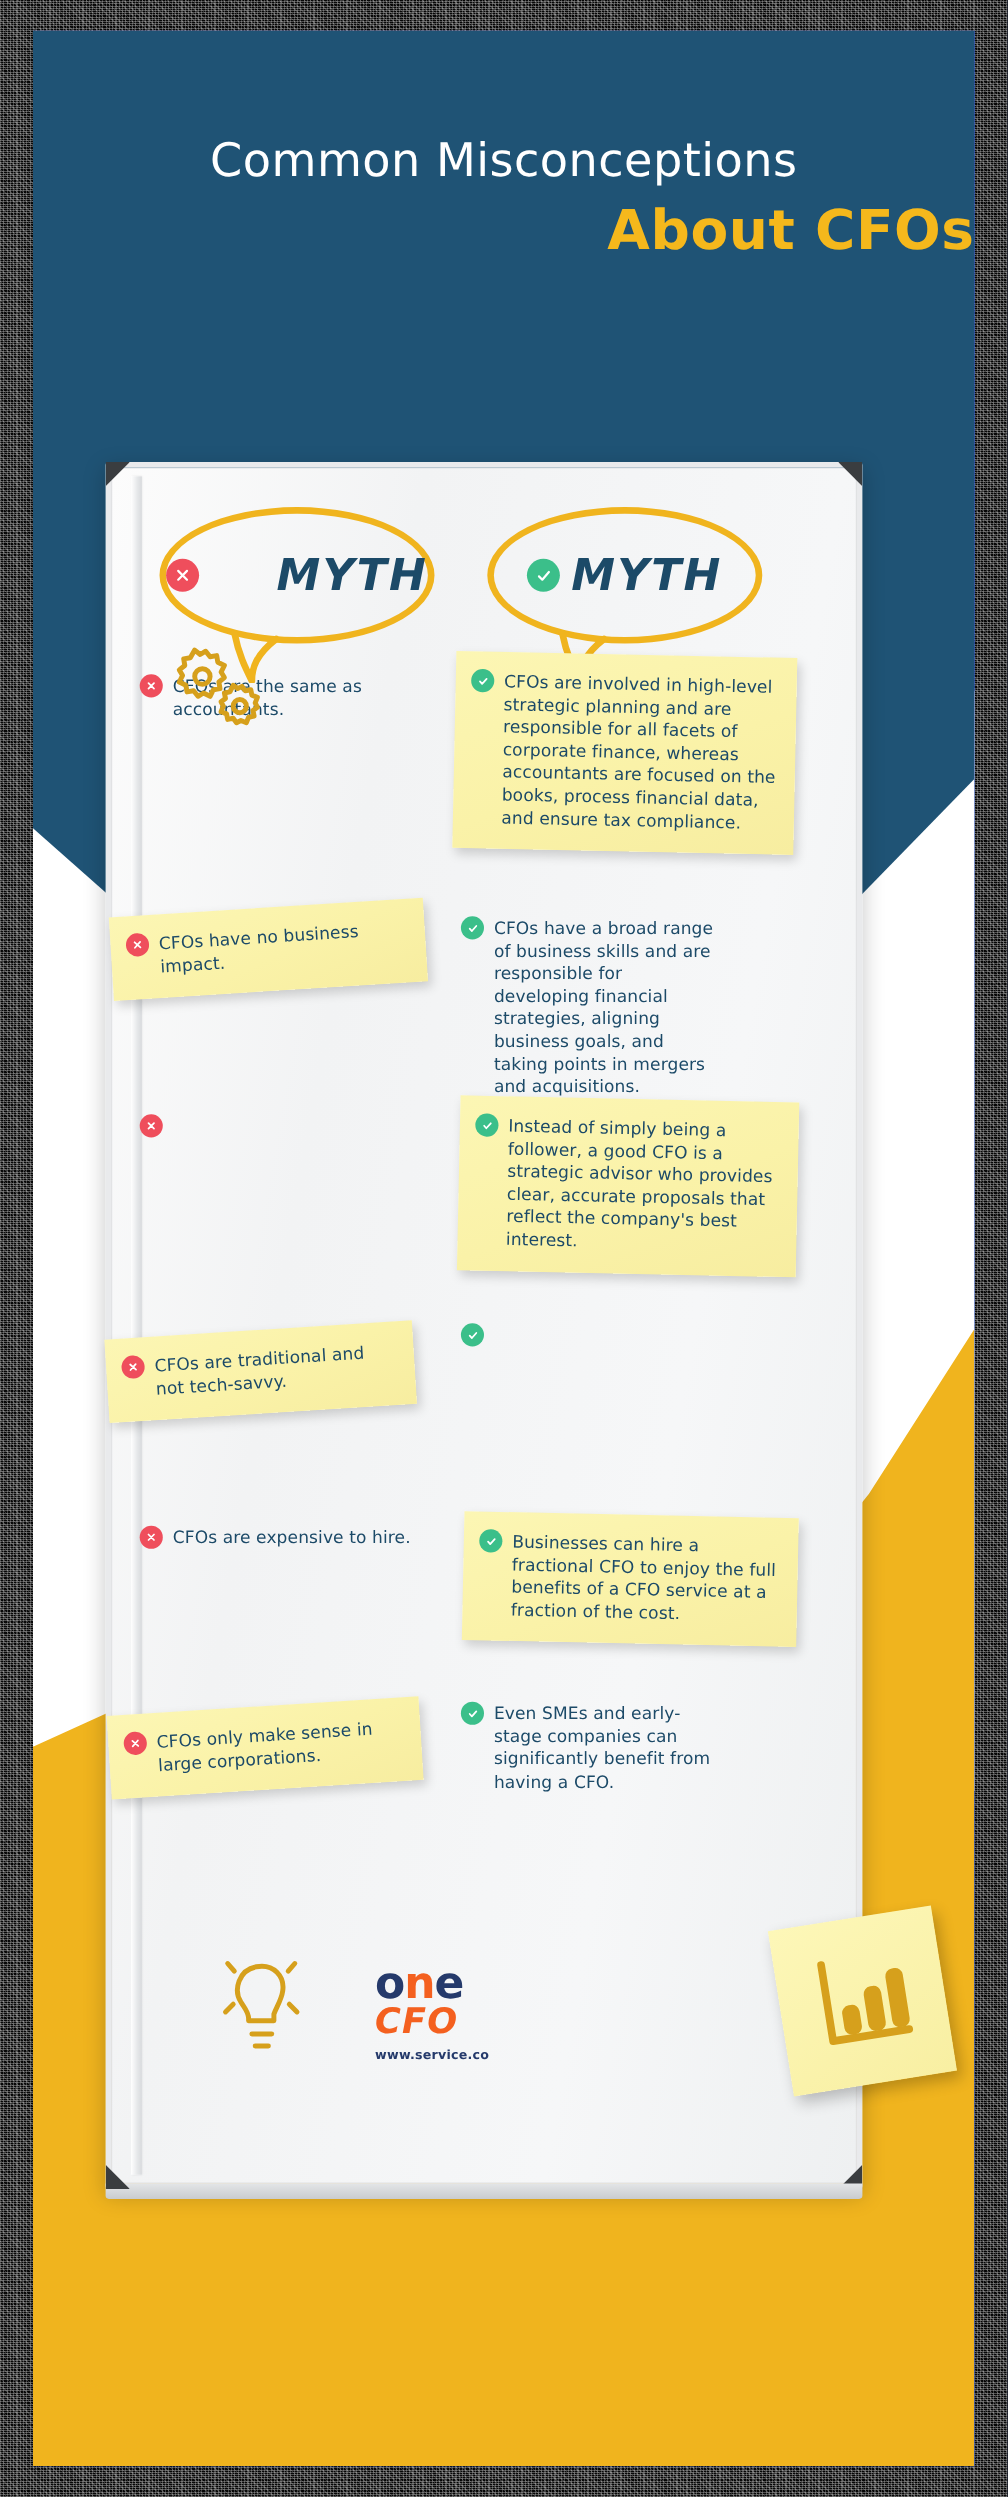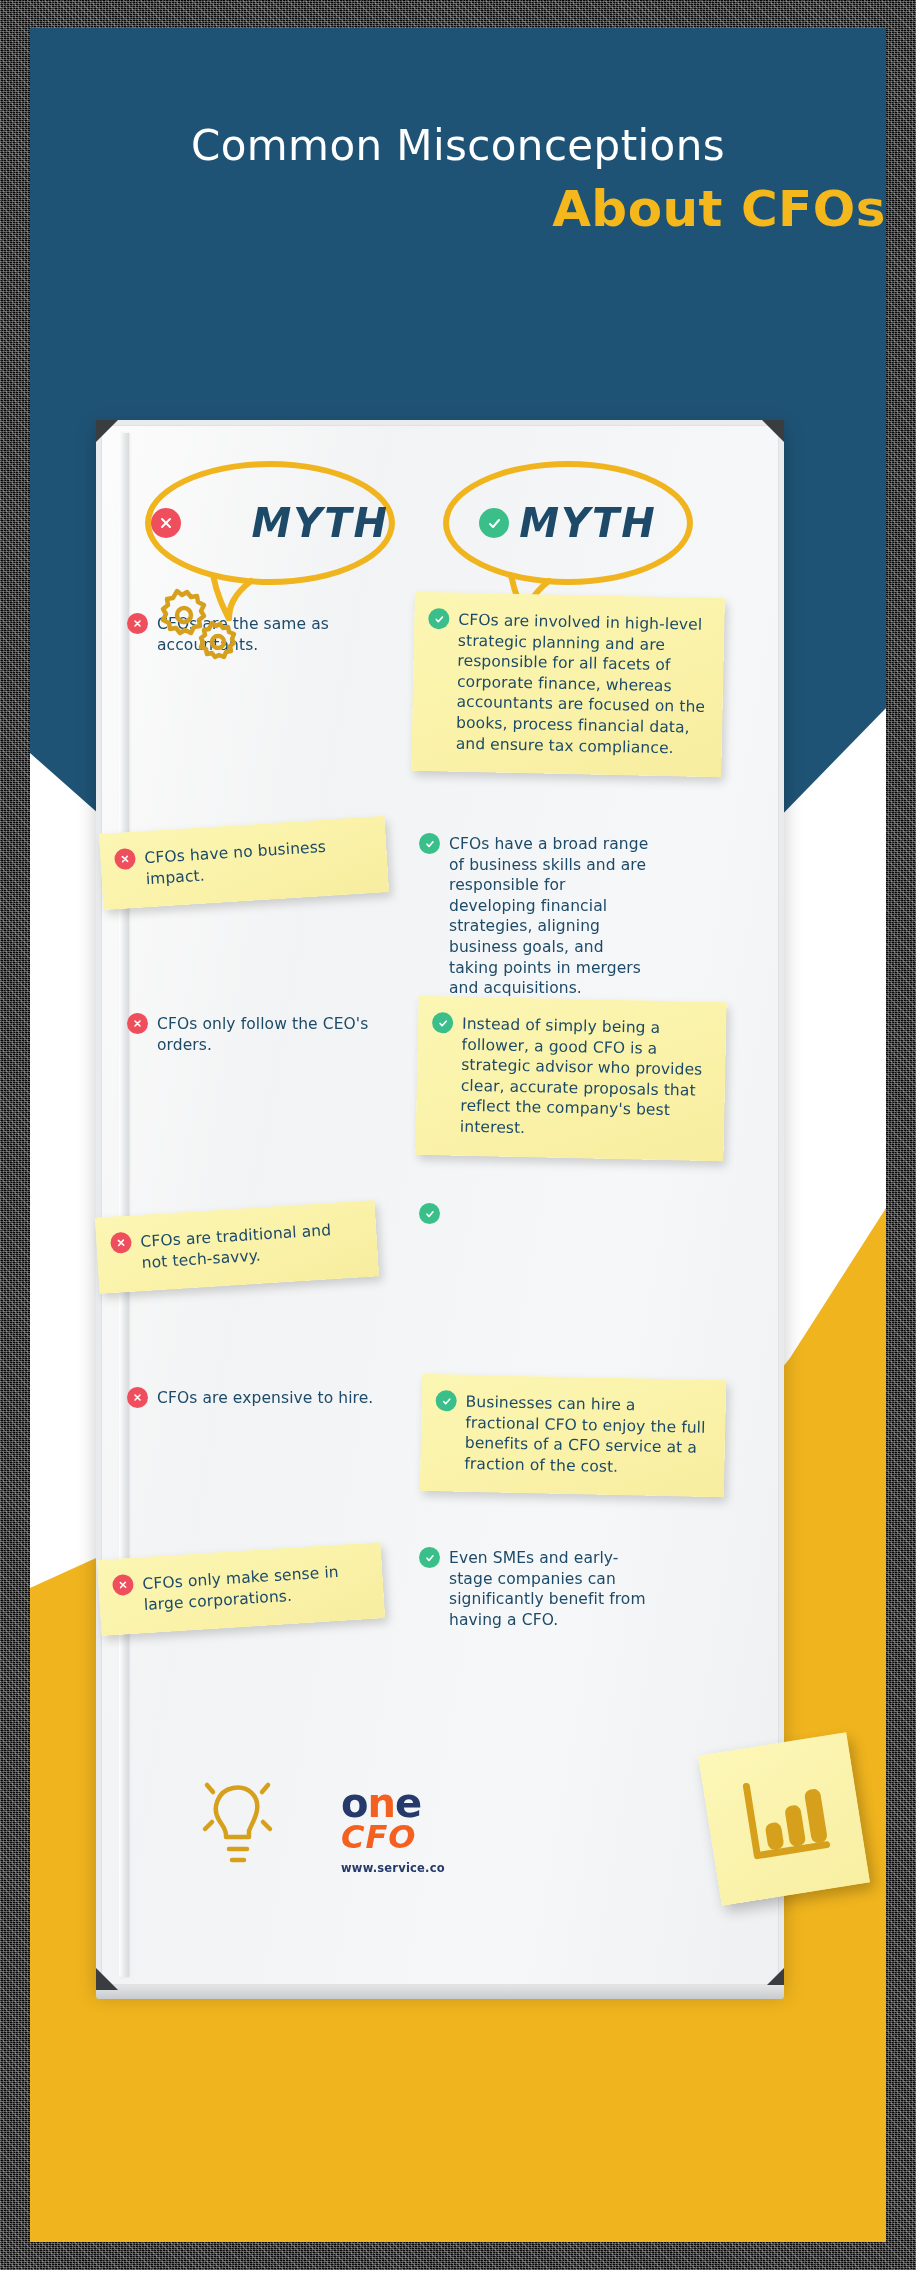--- a/index.html
+++ b/index.html
@@ -285,21 +285,20 @@
         </div>
 
         <div class="row" style="top:588px">
           <div class="col-myth" style="top:0">
             <div class="itemline">
               <span class="badge badge-x badge-sm">
                 <svg width="11" height="11" viewBox="0 0 11 11">
                     <path d="M3 3 L8 8 M8 3 L3 8" stroke="#fff" stroke-width="1.6" stroke-linecap="round" fill="none"></path>
                   </svg>
               </span>
-              <span class="itemtext">CFOs only follow the CEO's orders.</span>
             </div>
           </div>
           <div class="note tilt-r" style="position:absolute; left:316px; top:-14px; width:308px;">
             <div class="itemline">
               <span class="badge badge-c badge-sm">
                 <svg width="12" height="12" viewBox="0 0 12 12">
                     <path d="M3 6.2 L5 8.4 L9 3.8" stroke="#fff" stroke-width="1.6" stroke-linecap="round" stroke-linejoin="round" fill="none"></path>
                   </svg>
               </span>
               <span class="itemtext">Instead of simply being a follower, a good CFO is a strategic advisor who provides clear, accurate proposals that reflect the company's best interest.</span>

